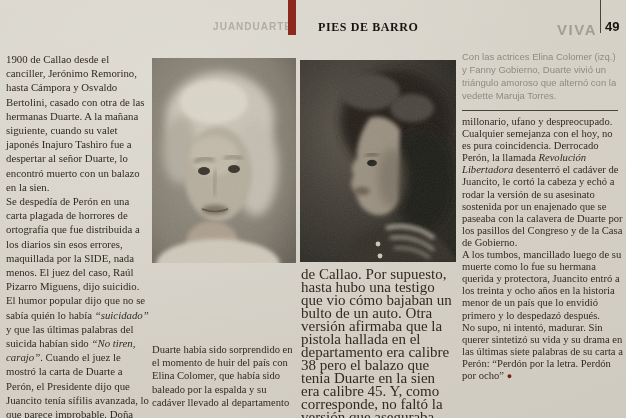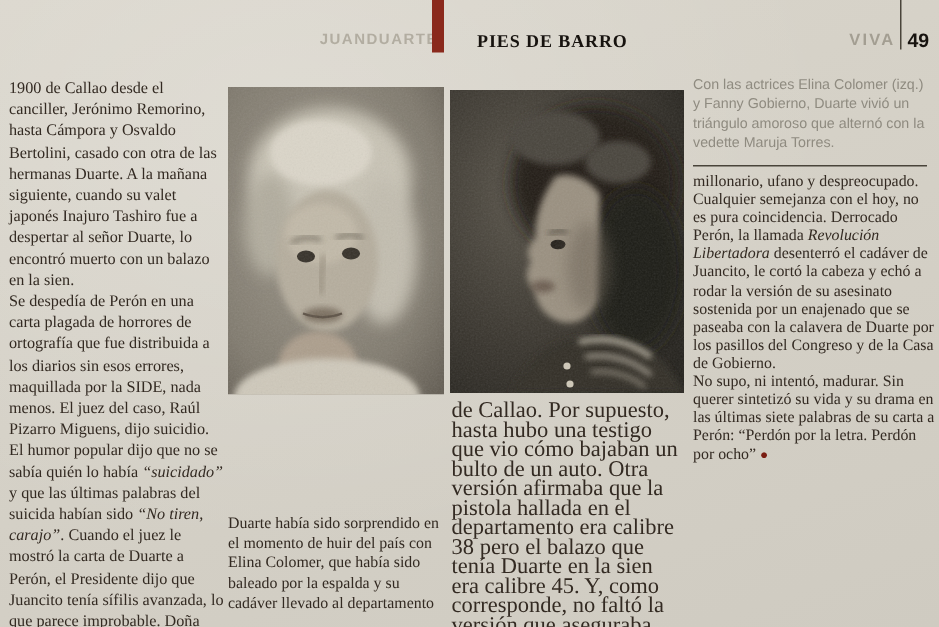--- a/index.html
+++ b/index.html
@@ -22,21 +22,21 @@
   }
   .accent-bar { position:absolute; left:288px; top:0; width:8px; height:35px; background:#8a291c; }
   .page-title {
     position:absolute; left:318px; top:20px;
     font-family:Liberation Serif, serif; font-weight:bold;
     font-size:12px; letter-spacing:.6px; color:#17130f;
   }
   .mag-name {
     position:absolute; left:553px; top:21px; width:44px; text-align:right;
     font-family:"Liberation Sans", sans-serif; font-weight:bold;
-    font-size:11px; letter-spacing:1.5px; color:#a39e92;
+    font-size:15px; letter-spacing:1.5px; color:#a39e92;
   }
   .page-sep { position:absolute; left:600px; top:0; width:1px; height:33px; background:#49443a; }
   .page-num {
     position:absolute; left:605px; top:19px;
     font-family:"Liberation Sans", sans-serif; font-weight:bold;
     font-size:13px; color:#17130f;
   }
   
   .col { position:absolute; }
   .col p { margin:0; }
@@ -154,16 +154,17 @@
 
   <div class="col serif-col col-3">
       <p><span>de Callao. Por supuesto, hasta hubo una testigo que vio cómo bajaban un bulto de un auto. Otra versión afirmaba que la pistola hallada en el departamento era calibre 38 pero el balazo que tenía Duarte en la sien era calibre 45. Y, como corresponde, no faltó la versión que aseguraba que el cadáver de Duarte no era Duarte, y que Juancito vivía en Suiza,</span></p>
     </div>
 
   <div class="photo-caption">Con las actrices Elina Colomer (izq.) y Fanny Gobierno, Duarte vivió un triángulo amoroso que alternó con la vedette Maruja Torres.</div>
   <div class="caption-rule"></div>
 
   <div class="col serif-col col-4">
       <p><span>millonario, ufano y despreocupado. Cualquier semejanza con el hoy, no es pura coincidencia. Derrocado Perón, la llamada </span><span class="italic">Revolución Libertadora</span><span> desenterró el cadáver de Juancito, le cortó la cabeza y echó a rodar la versión de su asesinato sostenida por un enajenado que se paseaba con la calavera de Duarte por los pasillos del Congreso y de la Casa de Gobierno.</span></p>
+      <p><span>A los tumbos, mancillado luego de su muerte como lo fue su hermana querida y protectora, Juancito entró a los treinta y ocho años en la historia menor de un país que lo envidió primero y lo despedazó después.</span></p>
       <p><span>No supo, ni intentó, madurar. Sin querer sintetizó su vida y su drama en las últimas siete palabras de su carta a Perón: “Perdón por la letra. Perdón por ocho” </span><span class="endmark">●</span></p>
     </div>
 
 </div>
 
 </body></html>

